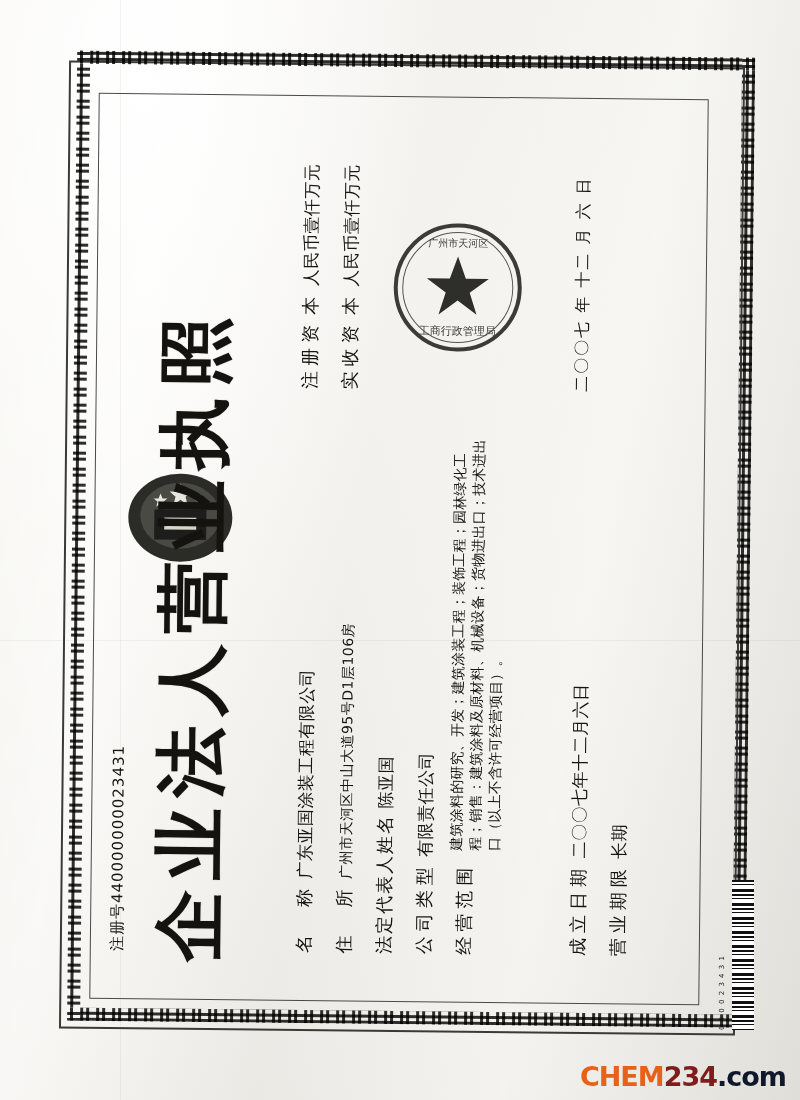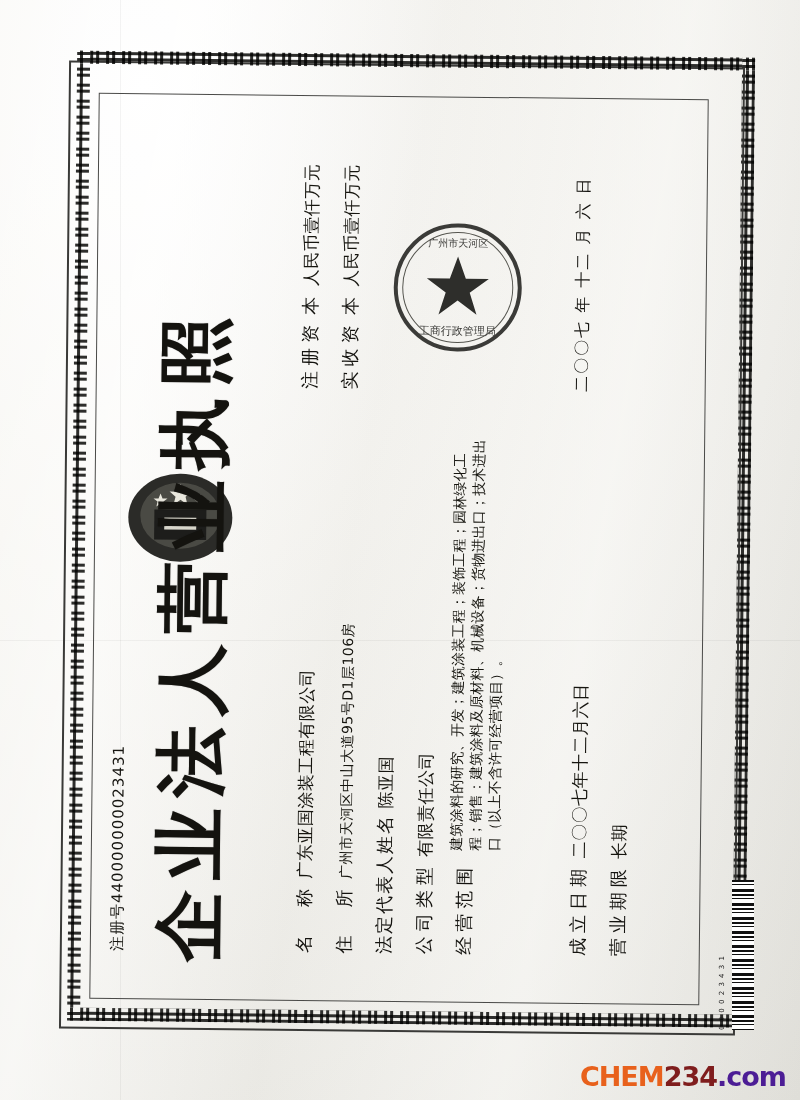--- a/index.html
+++ b/index.html
@@ -215,21 +215,21 @@
     right: 14px;
     bottom: 10px;
     font-family: "DejaVu Sans", "Liberation Sans", sans-serif;
     font-weight: bold;
     font-size: 27px;
     letter-spacing: -1px;
     line-height: 1;
   }
   #wm-chem { color: #e8611c; }
   #wm-num  { color: #7f1d1d; }
-  #wm-dot  { color: #4c1d95; }
+  #wm-dot  { color: #0f172a; }
   
   .crease {
     position: absolute;
     background: rgba(0,0,0,0.045);
     pointer-events: none;
   }
 </style>
 </head>
 <body>
 

